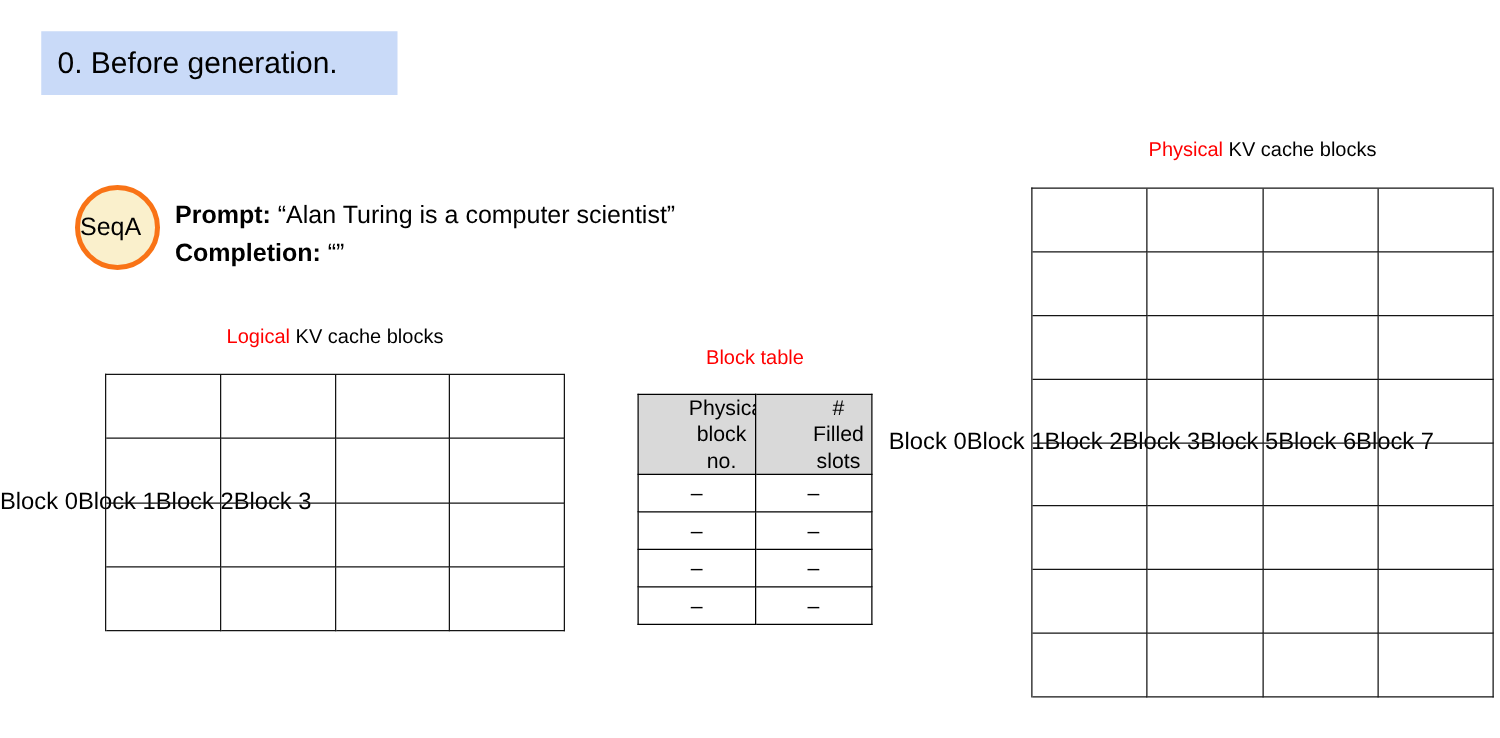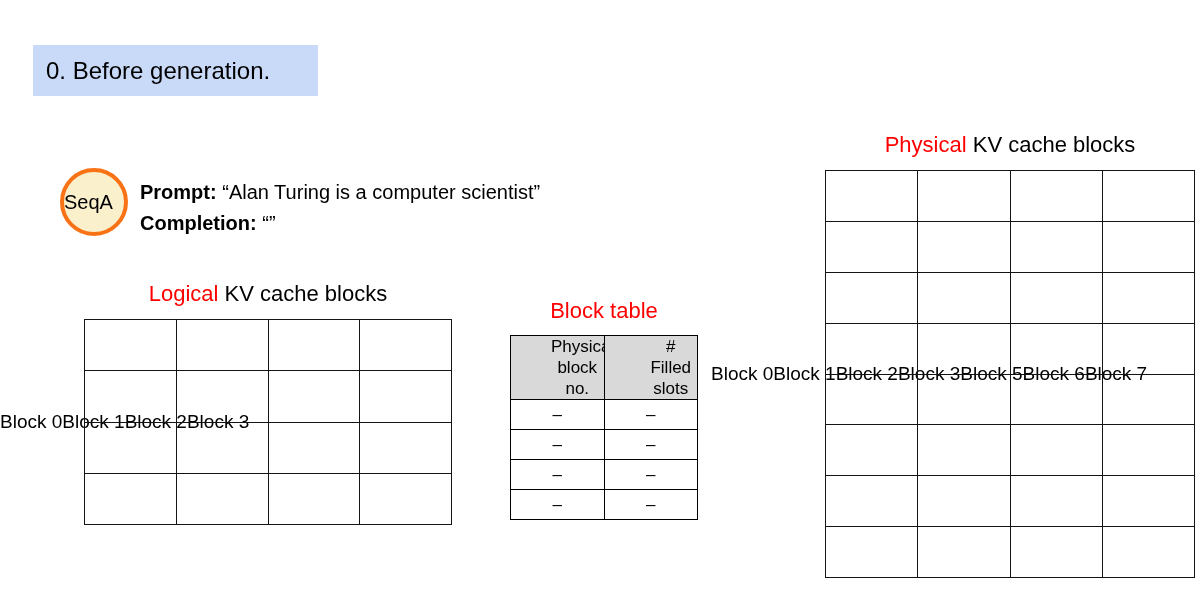--- a/index.html
+++ b/index.html
@@ -1,41 +1,41 @@
 <!DOCTYPE html>
 <html style="--highlight-bg: #c9daf8; --seq-badge-bg: #faf0cc; --accent-red: #ff0000; --table-header-bg: #d9d9d9; --grid-line: #141414;"><head>
 <meta charset="utf-8">
 <style>
   html,body { margin:0; padding:0; background:#ffffff; }
   .canvas {
     position:relative; width:1200px; height:590px; background:#ffffff;
     font-family:"Liberation Sans","DejaVu Sans",sans-serif; color:#000;
     overflow:hidden;
   }
-  .abs { position:absolute;margin-top:20px; }
+  .abs { position:absolute; }
 
   .title-box {
     left:33px; top:25px; width:285px; height:51px;
     background:var(--highlight-bg);
     display:flex; align-items:center; padding-left:13px; box-sizing:border-box;
     font-size:24px;
   }
 
   .seq-badge {
     left:60px; top:148px; width:68px; height:68px;
     background:var(--seq-badge-bg);
     border:4px solid #f97316; border-radius:50%; box-sizing:border-box;
     display:flex; flex-direction:row; align-items:center; justify-content:flex-start;
     font-size:20px; line-height:22px;
   }
 
   .prompt-block { left:140px; top:157px; font-size:20px; line-height:31px; }
   .bold { font-weight:bold; }
 
-  .section-title { font-size:22px; text-align:center; white-space:nowrap; }
+  .section-title { font-size:16px; text-align:center; white-space:nowrap; }
   .red { color:var(--accent-red); }
 
   .grid {
     display:grid;
     border-top:1.5px solid var(--grid-line);
     border-left:1.5px solid var(--grid-line);
     box-sizing:border-box;
   }
   .cell {
     border-right:1.5px solid var(--grid-line);

